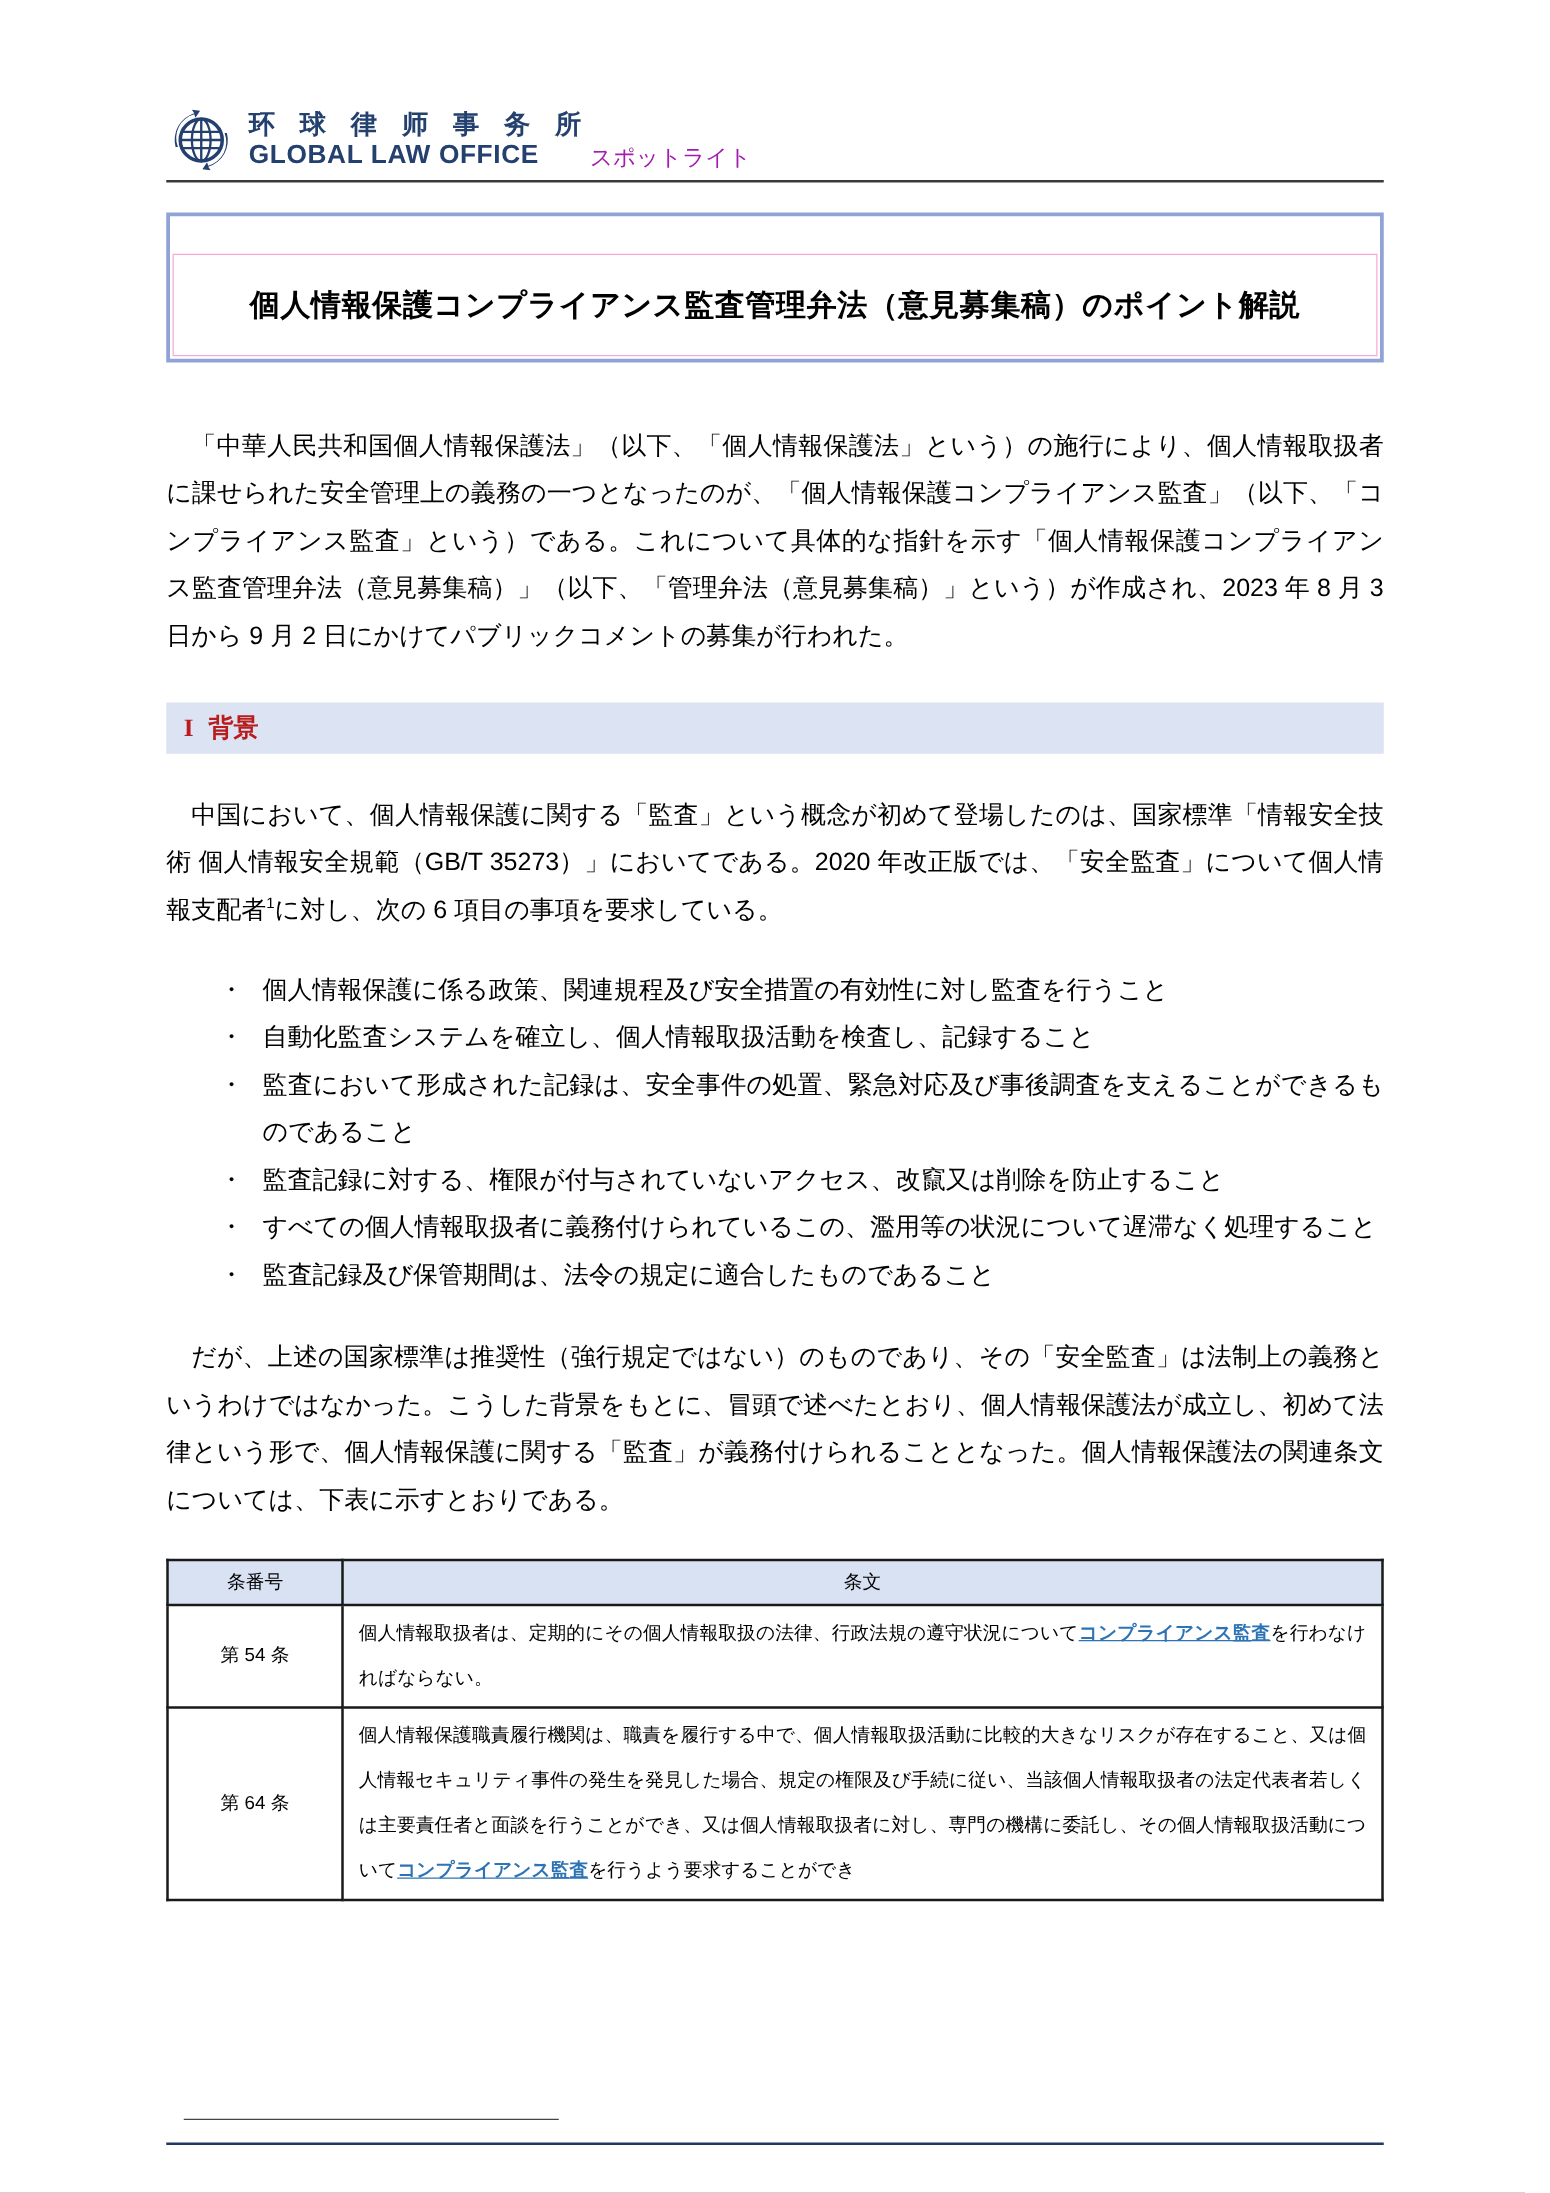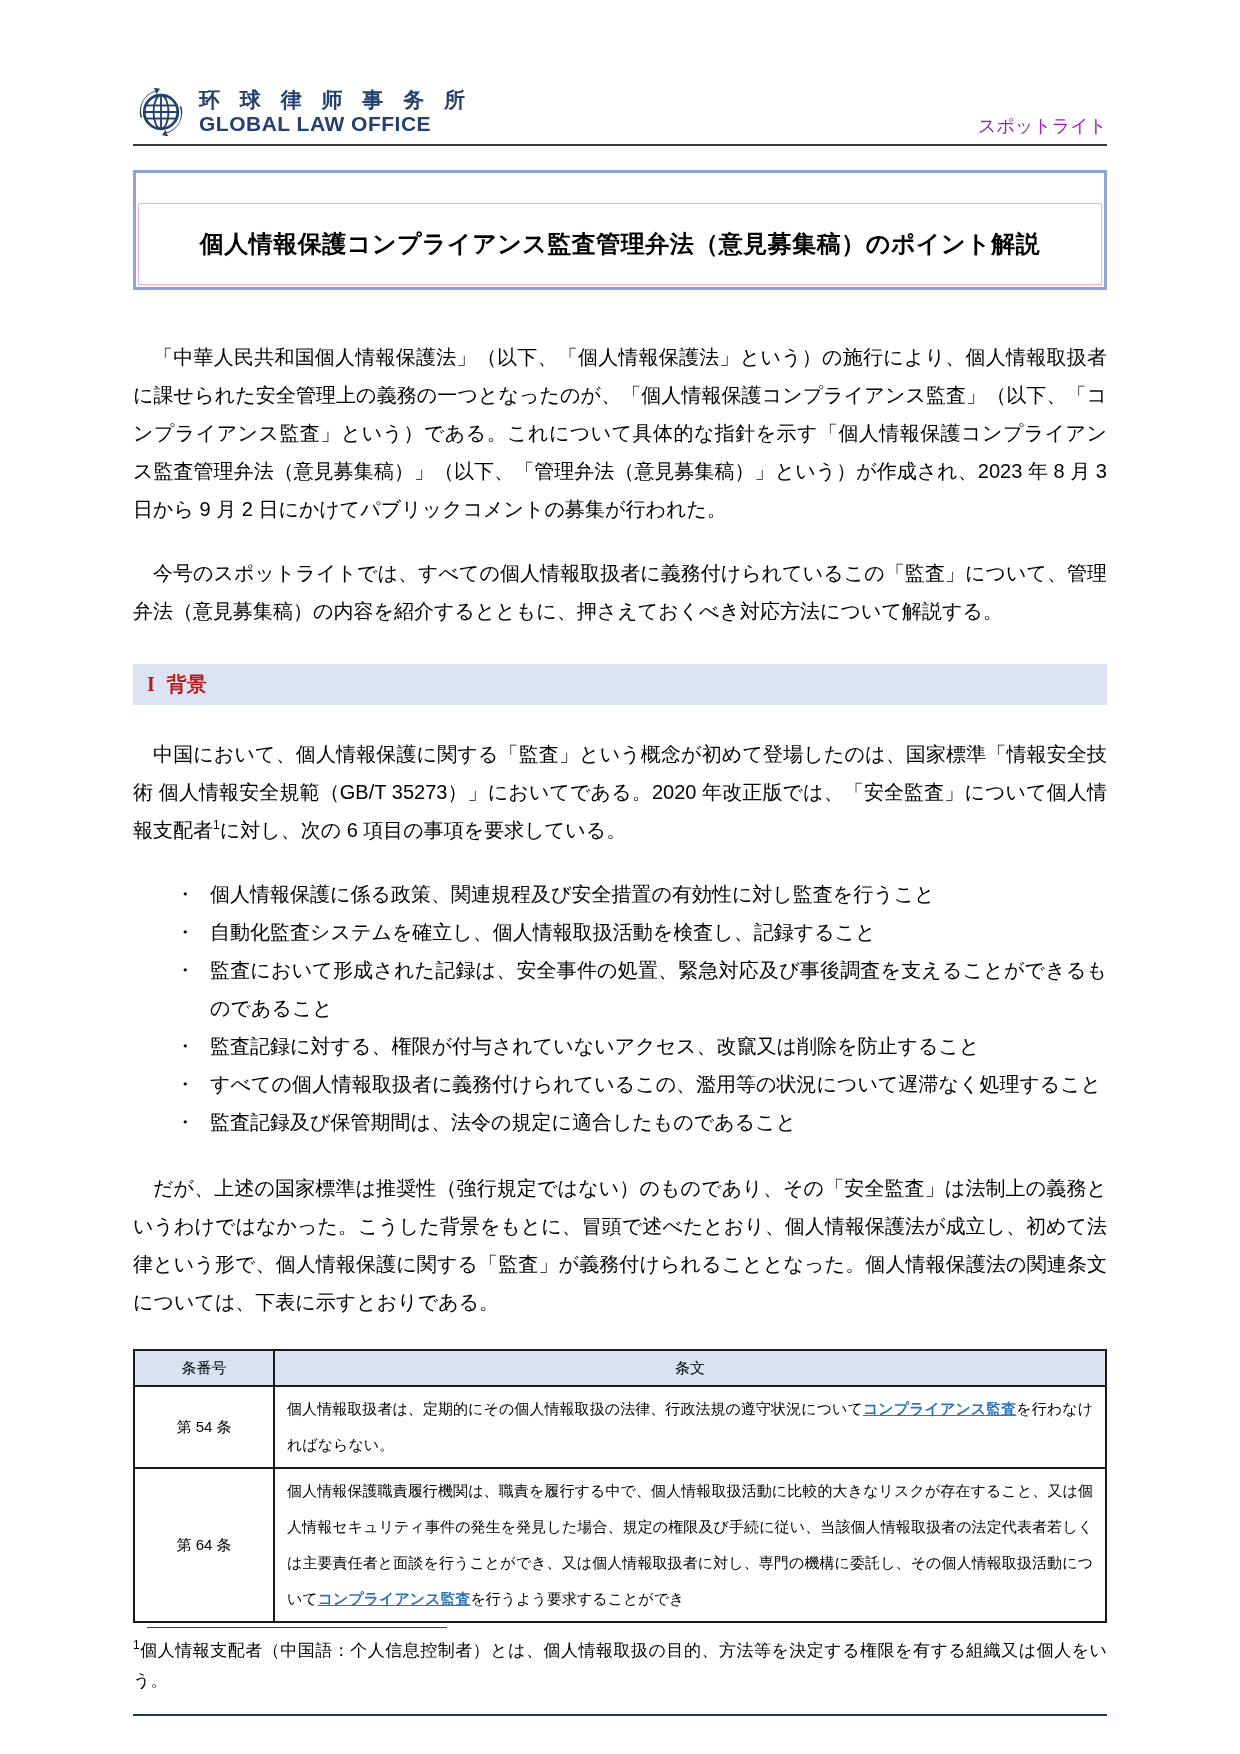--- a/index.html
+++ b/index.html
@@ -8,21 +8,21 @@
     width: 1240px; height: 1754px;
     margin: 0 auto;
     background: #ffffff;
     padding: 84px 133px 38px 133px;
     display: flex; flex-direction: column;
     font-family: "Liberation Sans", "DejaVu Sans", sans-serif;
     color: #000;
   }
 
   
-  .masthead { display: flex; align-items: flex-end; justify-content: space-between;
+  .masthead { display: flex; align-items: flex-end; justify-content: flex-start;
               border-bottom: 2px solid #3a3a3a; padding-bottom: 4px; }
   .brand { display: flex; align-items: center; gap: 10px; }
   .brand svg { display: block; }
   .brand-text { display: flex; flex-direction: column; line-height: 1.15; }
   .brand-cn { color: #24406e; font-size: 21px; font-weight: bold; letter-spacing: 7px; }
   .brand-en { color: #24406e; font-size: 21px; font-weight: bold; letter-spacing: 0.5px; }
   .tagline { font-size: 18px; color: #a21caf; padding-bottom: 2px; }
 
   
   .title-box-outer { margin-top: 24px; border: 3px solid #8fa3d6; padding: 2px; }
@@ -92,21 +92,20 @@
     <div class="tagline">スポットライト</div>
   </div>
 
   <div class="title-box-outer">
     <div class="title-box-inner">
       <div class="doc-title">個人情報保護コンプライアンス監査管理弁法（意見募集稿）のポイント解説</div>
     </div>
   </div>
 
   <p class="para p1">「中華人民共和国個人情報保護法」（以下、「個人情報保護法」という）の施行により、個人情報取扱者に課せられた安全管理上の義務の一つとなったのが、「個人情報保護コンプライアンス監査」（以下、「コンプライアンス監査」という）である。これについて具体的な指針を示す「個人情報保護コンプライアンス監査管理弁法（意見募集稿）」（以下、「管理弁法（意見募集稿）」という）が作成され、2023 年 8 月 3 日から 9 月 2 日にかけてパブリックコメントの募集が行われた。</p>
-  <p class="para p2">今号のスポットライトでは、すべての個人情報取扱者に義務付けられているこの「監査」について、管理弁法（意見募集稿）の内容を紹介するとともに、押さえておくべき対応方法について解説する。</p>
 
   <div class="section-bar">
     <span class="numeral">I</span><span>背景</span>
   </div>
 
   <p class="para p3"><span>中国において、個人情報保護に関する「監査」という概念が初めて登場したのは、国家標準「情報安全技術 個人情報安全規範（GB/T 35273）」においてである。2020 年改正版では、「安全監査」について個人情報支配者</span><sup class="fn-ref">1</sup><span>に対し、次の 6 項目の事項を要求している。</span></p>
 
   <ul class="bullets">
     <li>
         <span class="marker">・</span>
@@ -154,19 +153,18 @@
       </tr>
       <tr>
         <td class="art-no">第 64 条</td>
         <td class="art-text"><span>個人情報保護職責履行機関は、職責を履行する中で、個人情報取扱活動に比較的大きなリスクが存在すること、又は個人情報セキュリティ事件の発生を発見した場合、規定の権限及び手続に従い、当該個人情報取扱者の法定代表者若しくは主要責任者と面談を行うことができ、又は個人情報取扱者に対し、専門の機構に委託し、その個人情報取扱活動について</span><span class="law-link">コンプライアンス監査</span><span>を行うよう要求することができ</span></td>
       </tr>
     </tbody>
   </table>
 
   <div class="footnote-block">
     <div class="fn-sep"></div>
-    <p class="footnote"><sup class="fn-ref">1</sup><span>個人情報支配者（中国語：个人信息控制者）とは、個人情報取扱の目的、方法等を決定する権限を有する組織又は個人をいう。</span></p>
 
     <div class="footer-rule"></div>
 
   </div>
 
 </div>
 
 </body></html>

